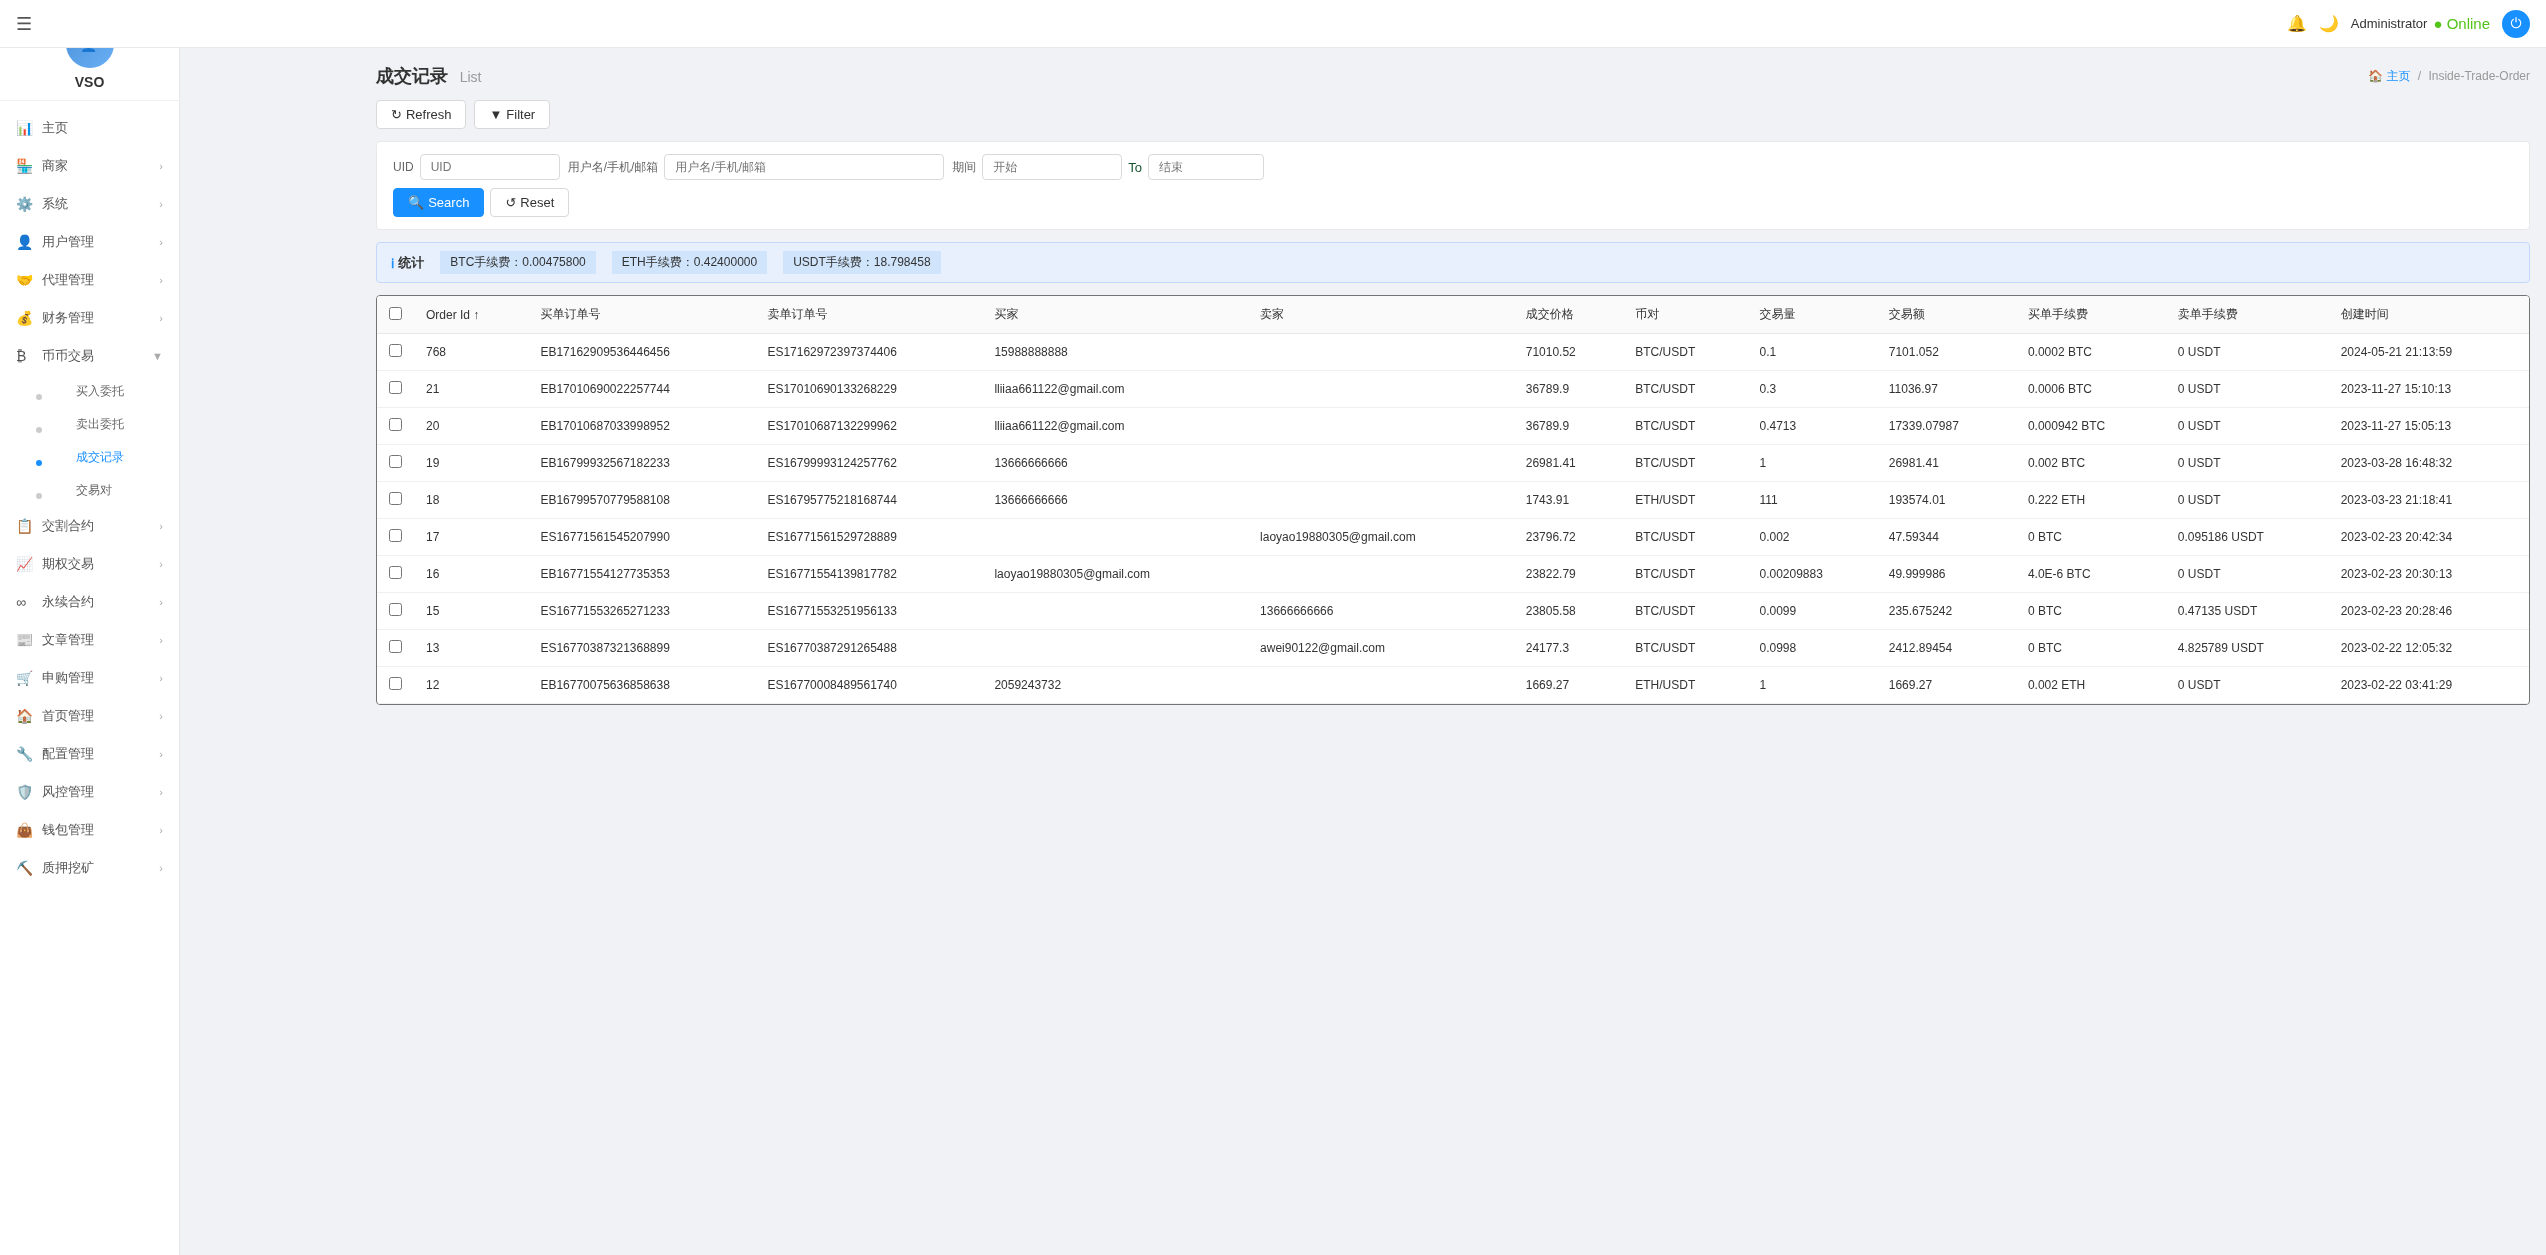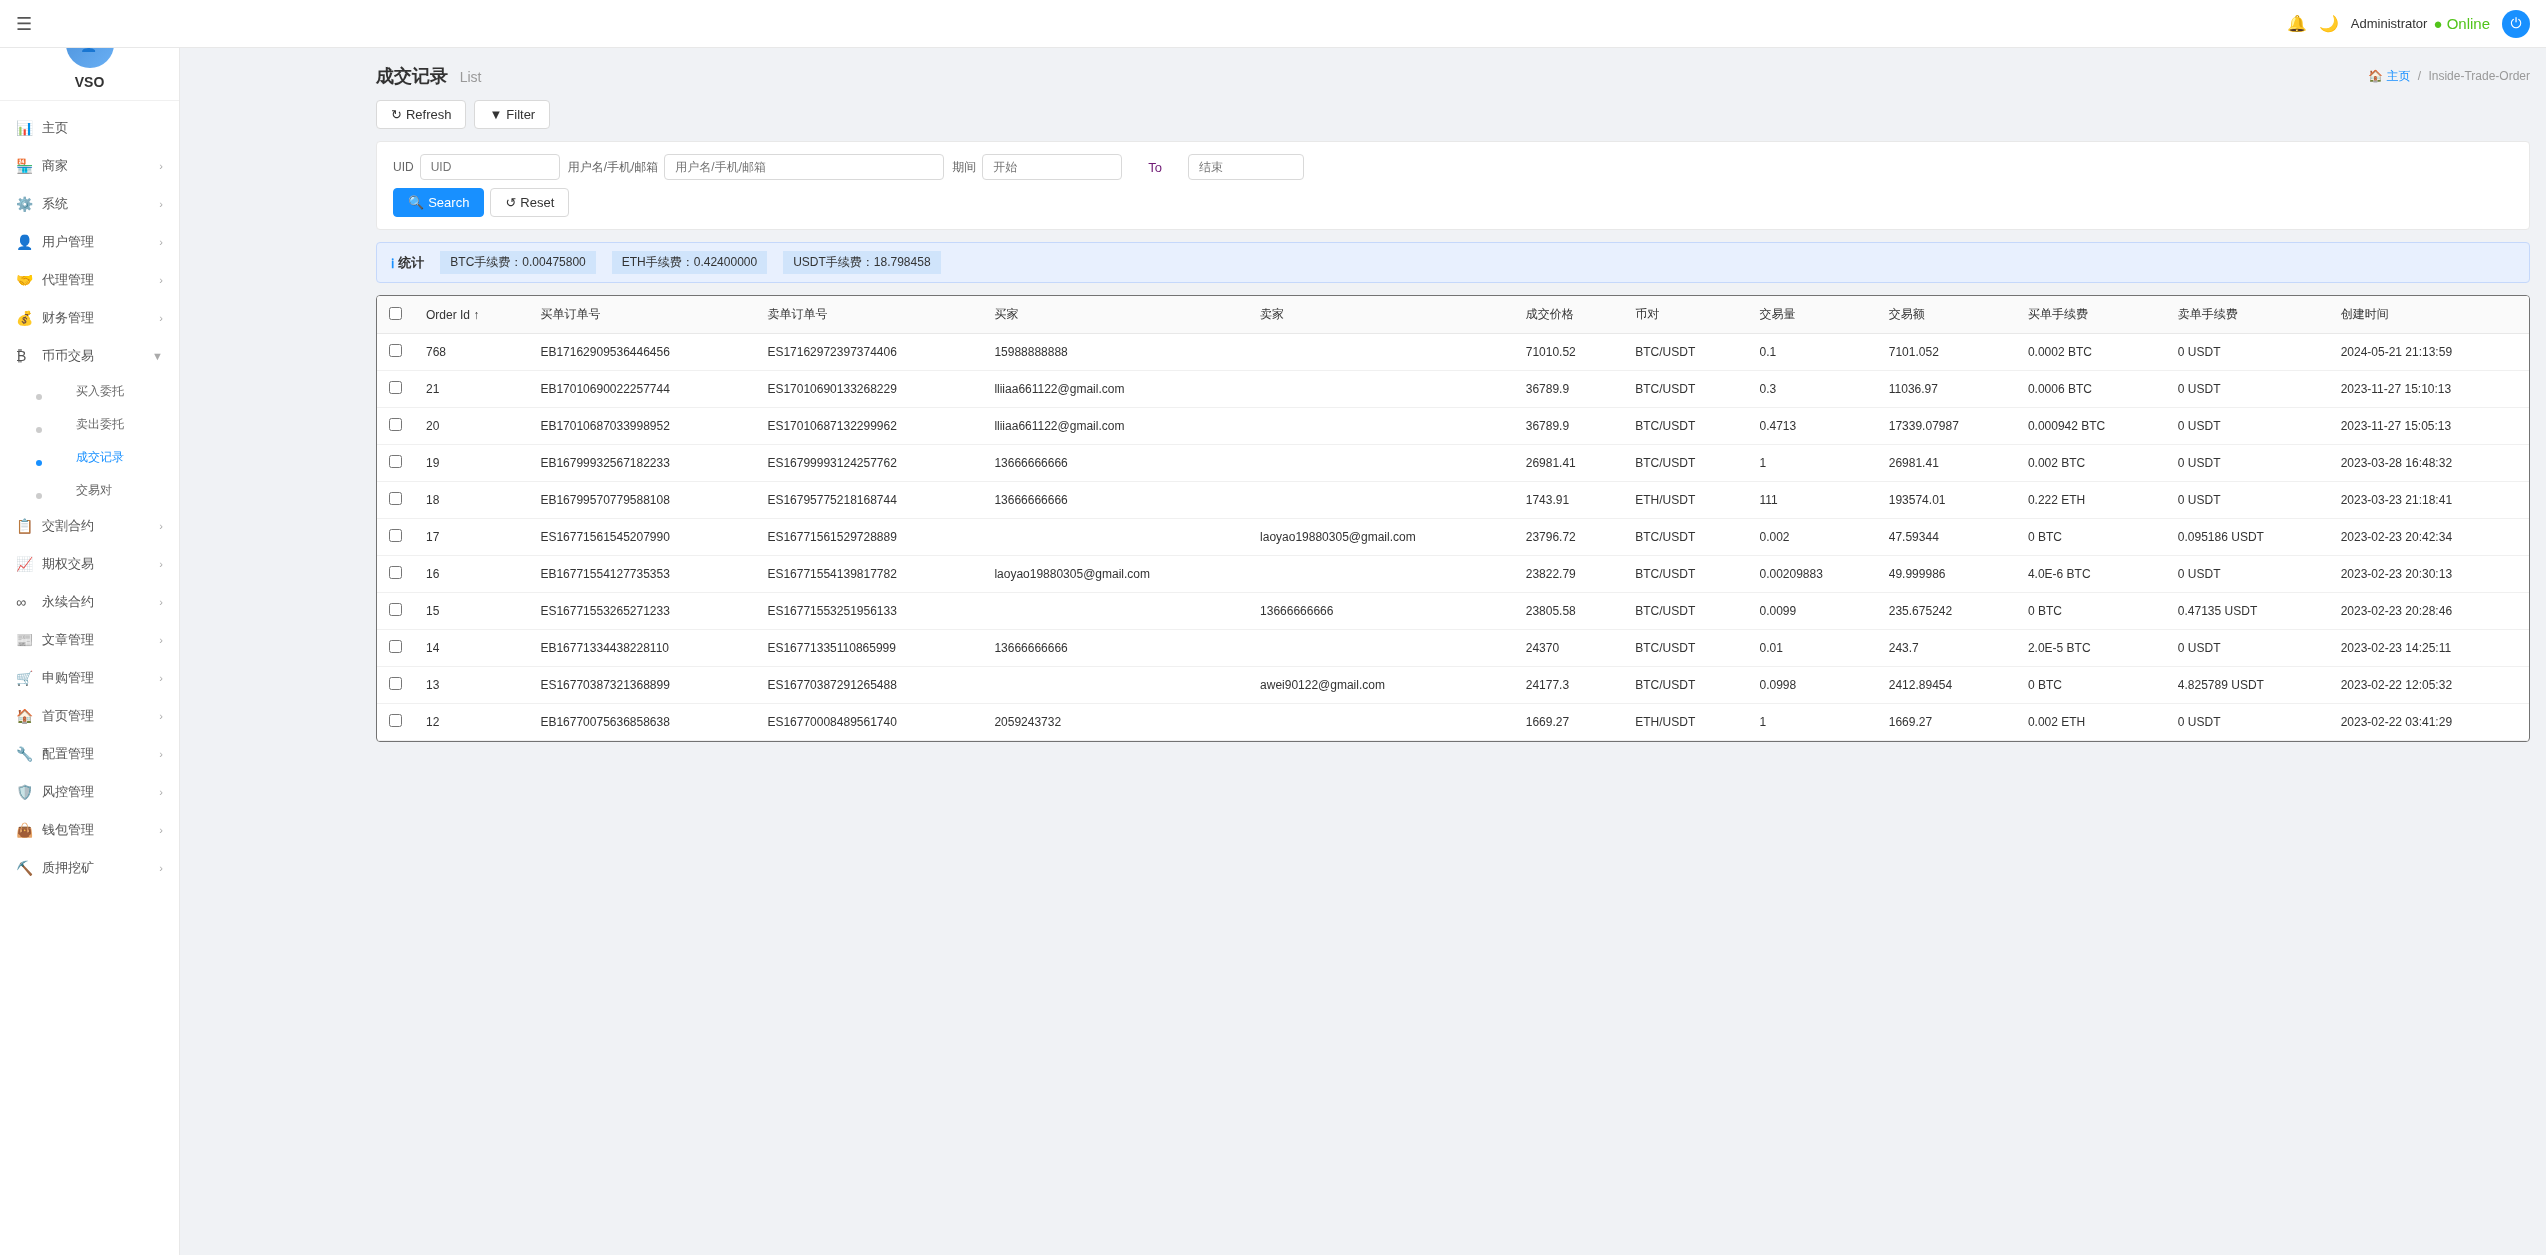--- a/index.html
+++ b/index.html
@@ -227,21 +227,21 @@
         <label>UID</label>
         <input class="search-input" type="text" style="width: 140px;" placeholder="UID">
       </div>
       <div class="search-field">
         <label>用户名/手机/邮箱</label>
         <input class="search-input" type="text" style="width: 280px;" placeholder="用户名/手机/邮箱">
       </div>
       <div class="search-field">
         <label>期间</label>
         <input class="search-input" type="text" style="width: 140px;" placeholder="开始">
-        <span style="margin:0 20px;color:#701a75;">To</span>
+        <span style="margin:0 0;color:#14532d;">To</span>
         <input class="search-input" type="text" style="width: 116px;" placeholder="结束">
       </div>
     </div>
     <div class="search-actions">
       <button class="btn btn-primary">
         <span>🔍</span>
         <span>Search</span>
       </button>
       <button class="btn">
         <span>↺</span>
@@ -395,35 +395,20 @@
       <td>23805.58</td>
       <td>BTC/USDT</td>
       <td>0.0099</td>
       <td>235.675242</td>
       <td>0 BTC</td>
       <td>0.47135 USDT</td>
       <td>2023-02-23 20:28:46</td>
     </tr>
           <tr>
       <td class="checkbox-cell"><input type="checkbox" style=""></td>
-      <td>14</td>
-      <td>EB16771334438228110</td>
-      <td>ES16771335110865999</td>
-      <td>13666666666</td>
-      <td></td>
-      <td>24370</td>
-      <td>BTC/USDT</td>
-      <td>0.01</td>
-      <td>243.7</td>
-      <td>2.0E-5 BTC</td>
-      <td>0 USDT</td>
-      <td>2023-02-23 14:25:11</td>
-    </tr>
-          <tr>
-      <td class="checkbox-cell"><input type="checkbox" style=""></td>
       <td>13</td>
       <td>ES16770387321368899</td>
       <td>ES16770387291265488</td>
       <td></td>
       <td>awei90122@gmail.com</td>
       <td>24177.3</td>
       <td>BTC/USDT</td>
       <td>0.0998</td>
       <td>2412.89454</td>
       <td>0 BTC</td>

